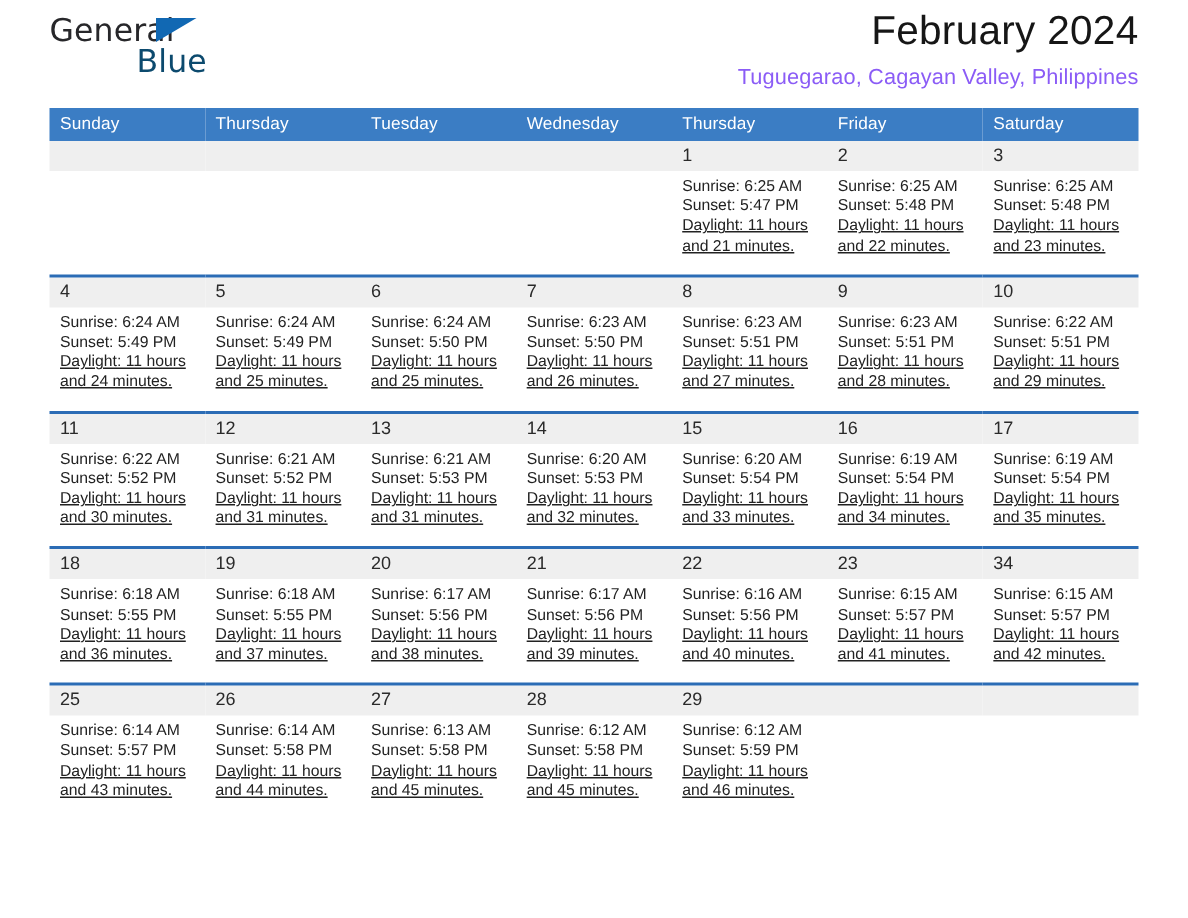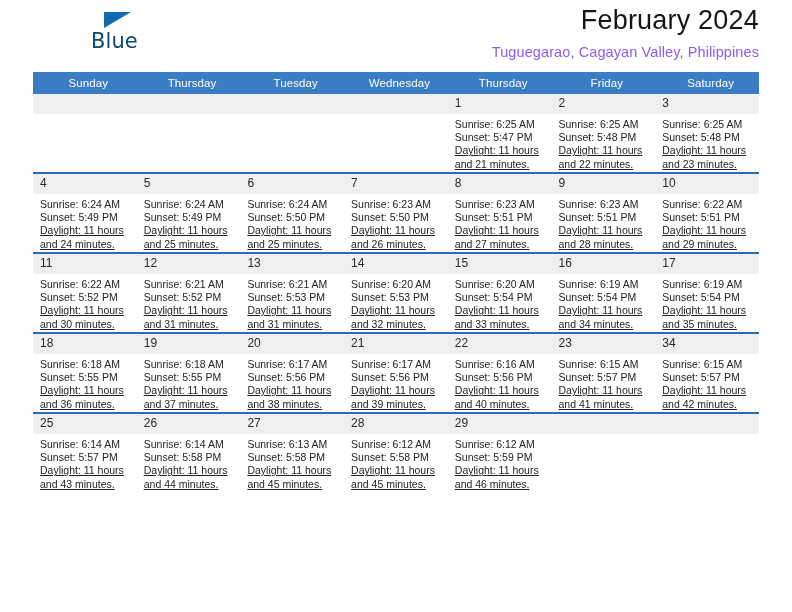--- a/index.html
+++ b/index.html
@@ -90,21 +90,21 @@
   .calendar {
     width: 726px;
     border-collapse: collapse;
     table-layout: fixed;
   }
   .calendar th {
     background: #3b7dc4;
     color: #ffffff;
     font-size: 11.5px;
     font-weight: 400;
-    text-align: center;
+    text-align: left;
     padding: 5px 0 5px 7px;
     height: 11px;
     letter-spacing: 0.1px;
   }
   .calendar td {
     vertical-align: top;
     padding: 0;
     border-top: 2px solid #2b6cb5;
     height: 78px;
     width: 103.7px;
@@ -117,41 +117,42 @@
     font-size: 12px;
     color: #2a2a2a;
     padding: 3px 0 4px 7px;
     line-height: 13px;
     min-height: 13px;
   }
   .daynum.empty {
     color: transparent;
   }
   .dayinfo {
-    padding: 4px 7px 0 7px;
+    padding: 4px 7px 12px 7px;
     font-size: 10.5px;
     line-height: 13.2px;
     color: #222222;
   }
   .dayinfo div {
     white-space: nowrap;
   }
   .dayinfo .daylight-line {
     white-space: normal;
     text-decoration: underline;
   }
 </style>
 </head>
 <body>
 
 <div class="page">
 
   <div class="header">
 
     <div class="logo">
+      <span class="logo-general">General</span>
       <span class="logo-tri"></span>
       <span class="logo-blue">Blue</span>
     </div>
 
     <div class="title-block">
       <div class="cal-title">February 2024</div>
       <div class="cal-subtitle">Tuguegarao, Cagayan Valley, Philippines</div>
     </div>
 
   </div>

